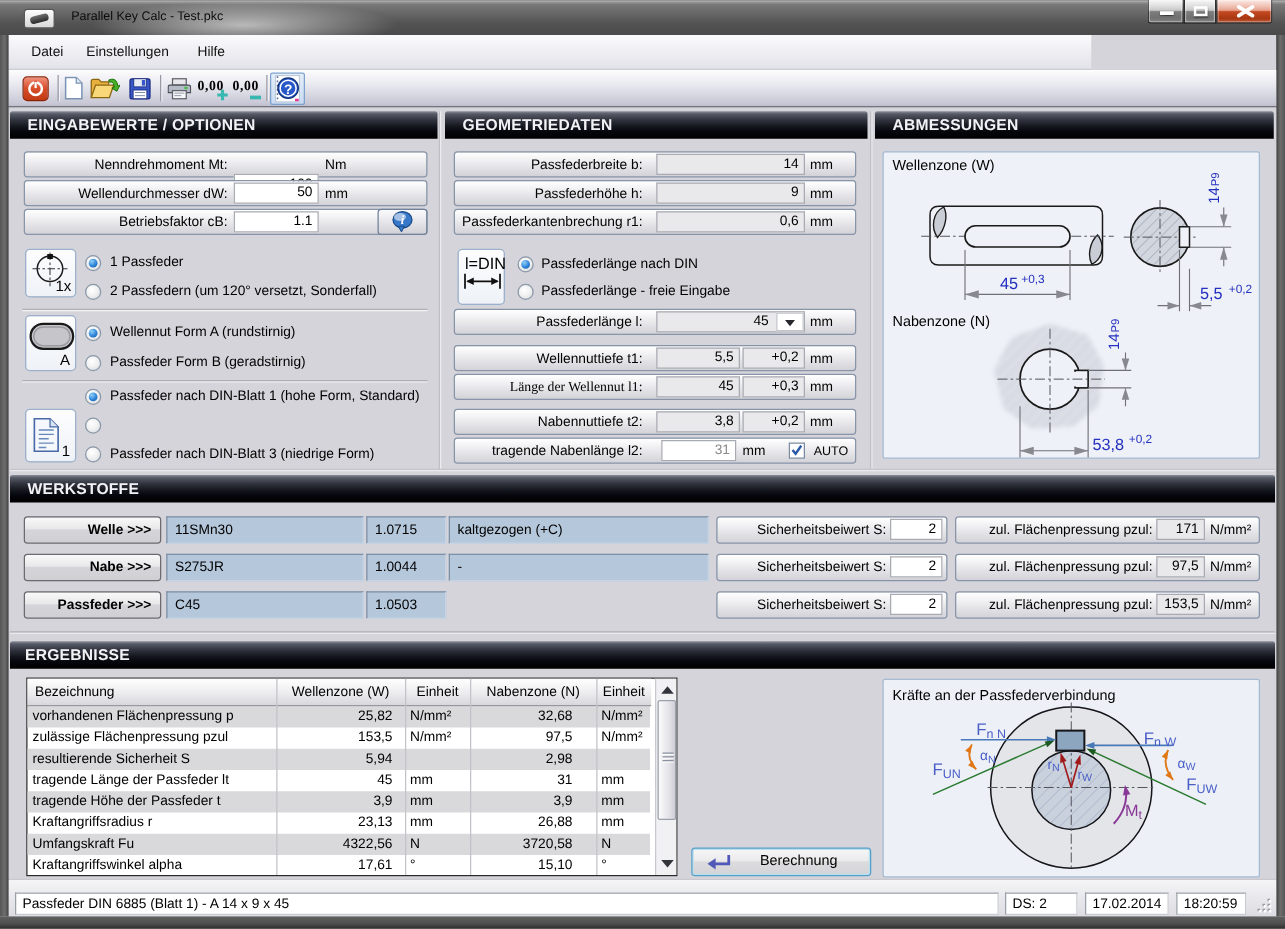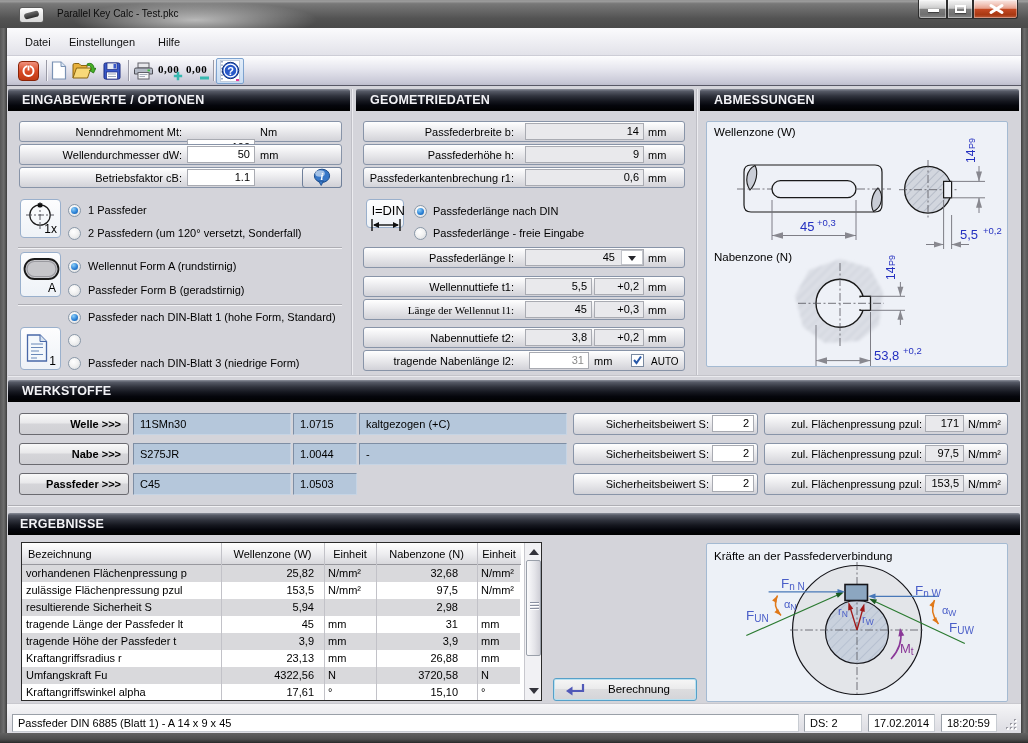--- a/index.html
+++ b/index.html
@@ -27,21 +27,21 @@
 #appicon span { position:absolute; left:4px; top:4px; width:15px; height:6px; background:linear-gradient(180deg,#6e6e6e,#2a2a2a); border-radius:3px; transform:rotate(-14deg); }
 .winbtn { position:absolute; top:0; height:19px; border:1px solid #2d2d2d; border-top:none; color:#fff; }
 .winbtn .gl { position:absolute; left:0; top:0; right:0; height:9px; background:linear-gradient(180deg,rgba(255,255,255,0.7),rgba(255,255,255,0.25)); }
 #btnmin { left:918px; width:29px; background:linear-gradient(180deg,#dadada 0%,#b2b2b2 45%,#7e7e7e 50%,#707070 80%,#868686 100%); border-bottom-left-radius:3px; box-shadow:inset 0 0 0 1px rgba(255,255,255,0.4); }
 #btnmax { left:947px; width:26px; background:linear-gradient(180deg,#dadada 0%,#b2b2b2 45%,#7e7e7e 50%,#707070 80%,#868686 100%); box-shadow:inset 0 0 0 1px rgba(255,255,255,0.4); }
 #btnclose { left:973px; width:45px; background:linear-gradient(180deg,#edab9b 0%,#dd7a5e 45%,#c64a24 50%,#a83812 82%,#bd5d3c 100%); border-bottom-right-radius:3px; box-shadow:inset 0 0 0 1px rgba(255,255,255,0.35); }
 #btnmin i { position:absolute; left:9px; top:9px; width:11px; height:3px; background:#fff; box-shadow:0 1px 1px rgba(0,0,0,0.5); }
 #btnmax i { position:absolute; left:7px; top:5px; width:11px; height:8px; border:2px solid #fff; box-shadow:0 1px 1px rgba(0,0,0,0.4); }
 
 
-#menubar { position:absolute; left:7px; top:28px; width:1014px; height:28px;
+#menubar { position:absolute; left:7px; top:28px; width:866px; height:28px;
   background:linear-gradient(180deg,#fbfbfd,#ececf1 60%,#e2e2e9); border-bottom:1px solid #cdcdd6; }
 #menubar span { position:absolute; top:8px; font-size:11px; color:#101010; }
 #toolbar { position:absolute; left:7px; top:56px; width:1014px; height:30px;
   background:linear-gradient(180deg,#fdfdfe 0%,#e6e6ee 45%,#c9c9d7 90%,#bebecd 100%);
   border-bottom:1px solid #585866; }
 .tsep { position:absolute; top:4px; width:1px; height:21px; background:#9a9aa6; box-shadow:1px 0 0 #f4f4f8; }
 
 
 .shead { position:absolute; height:22px; border-radius:2px 2px 0 0;
   background:linear-gradient(180deg,#8b8f9a 0%,#565a66 10%,#30333d 32%,#15171f 55%,#05060c 75%,#000 100%);
@@ -276,21 +276,21 @@
   <div class="row" style="left:363px; top:144px; width:322px;">
     <span class="lab" style="left:0; width:150px;">Passfederhöhe h:</span>
     <div class="fld ro" style="left:161px; width:119px;">9</div>
     <span class="unit" style="left:284px;">mm</span>
   </div>
   <div class="row" style="left:363px; top:167px; width:322px;">
     <span class="lab" style="left:0; width:150px;">Passfederkantenbrechung r1:</span>
     <div class="fld ro" style="left:161px; width:119px;">0,6</div>
     <span class="unit" style="left:284px;">mm</span>
   </div>
-  <div class="ibox" style="left:366px; top:199px; width:38px; height:29px;">
+  <div class="ibox" style="left:366px; top:199px; width:38px; height:45px;">
     <span style="position:absolute; left:5px; top:3px; font-size:13px;">l=DIN</span>
     <svg width="39" height="35" viewBox="0 0 39 35" style="position:absolute;left:0;top:0;">
       <path d="M5 19 L5 31 M33 19 L33 31" stroke="#101010" stroke-width="1.4"></path>
       <path d="M7 25 L31 25" stroke="#101010" stroke-width="1.4"></path>
       <path d="M6 25 L12 22 L12 28 Z" fill="#101010"></path>
       <path d="M32 25 L26 22 L26 28 Z" fill="#101010"></path>
     </svg>
   </div>
   <div class="rb on" style="left:414px; top:205px;"></div>
   <span class="rlab" style="left:433px; top:205px;">Passfederlänge nach DIN</span>

